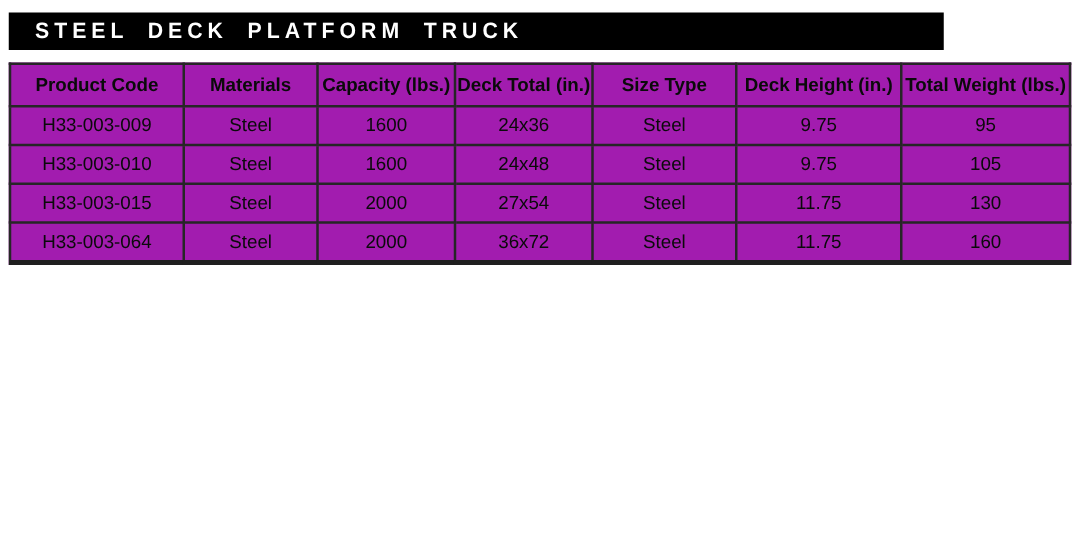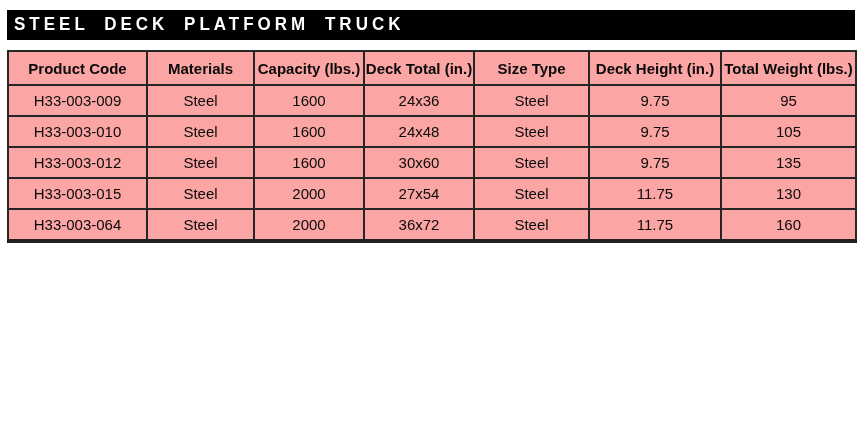--- a/index.html
+++ b/index.html
@@ -14,41 +14,41 @@
   }
   .page {
     box-sizing: border-box;
     width: 862px;
     height: 430px;
     padding: 10px 7px 0 7px;
   }
   .title-bar {
     background: #000000;
     height: 30px;
-    width: 848px;
+    width: 748px;
     box-sizing: border-box;
     display: flex;
     align-items: center;
-    padding-left: 7px;
+    padding-left: 21px;
     margin-bottom: 10px;
   }
   .title-bar span {
     color: #ffffff;
     font-size: 17px;
     font-weight: bold;
     letter-spacing: 4px;
     word-spacing: 7px;
     white-space: nowrap;
     transform: scaleY(1.05);
   }
   table.spec {
     border-collapse: collapse;
     table-layout: fixed;
     width: 848px;
-    background: #fca5a5;
+    background: #a21caf;
     border: 2px solid #1f1f1f;
     border-bottom-width: 4px;
   }
   table.spec th, table.spec td {
     border: 2px solid #262626;
     text-align: center;
     vertical-align: middle;
     color: #0a0a0a;
     padding: 0;
     overflow: hidden;
@@ -108,29 +108,20 @@
         <tr>
           <td>H33-003-010</td>
           <td>Steel</td>
           <td>1600</td>
           <td>24x48</td>
           <td>Steel</td>
           <td>9.75</td>
           <td>105</td>
         </tr>
         <tr>
-          <td>H33-003-012</td>
-          <td>Steel</td>
-          <td>1600</td>
-          <td>30x60</td>
-          <td>Steel</td>
-          <td>9.75</td>
-          <td>135</td>
-        </tr>
-        <tr>
           <td>H33-003-015</td>
           <td>Steel</td>
           <td>2000</td>
           <td>27x54</td>
           <td>Steel</td>
           <td>11.75</td>
           <td>130</td>
         </tr>
         <tr>
           <td>H33-003-064</td>

